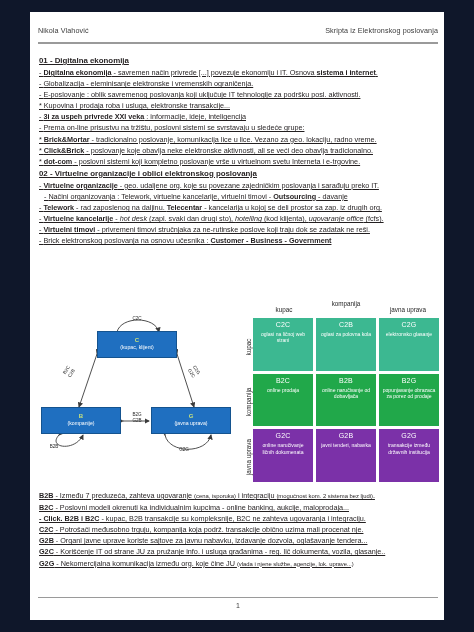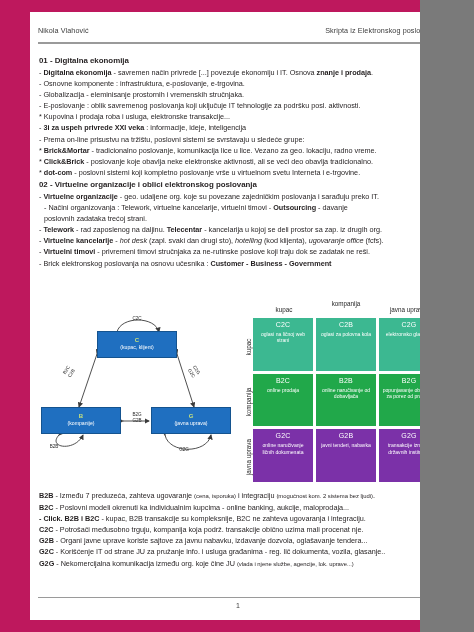--- a/index.html
+++ b/index.html
@@ -5,23 +5,23 @@
   html, body {
     margin: 0;
     padding: 0;
     background: #7a7a7a;
   }
   body {
     font-family: "Liberation Sans", sans-serif;
   }
   .page {
     position: relative;
-    width: 420px;
+    width: 474px;
     height: 632px;
-    background: #be185d;
+    background: #0f172a;
     overflow: hidden;
     box-sizing: border-box;
   }
   .sheet {
     position: absolute;
     left: 30px;
     top: 12px;
     width: 414px;
     height: 608px;
     background: #ffffff;
@@ -52,20 +52,21 @@
     left: 9px;
     top: 42px;
     width: 400px;
   }
   .ln {
     font-size: 7.25px;
     line-height: 11.1px;
     color: #231f20;
     white-space: nowrap;
     letter-spacing: -0.02px;
+    text-decoration: underline;
   }
   .h { font-weight: bold; font-size: 7.9px; line-height: 13px; }
   .b { font-weight: bold; text-align: right; }
   .i { font-style: italic; }
   .sm { font-size: 5.9px; }
   .indent { padding-left: 5px; }
   
   .figure {
     position: absolute;
     left: 9px;
@@ -220,36 +221,34 @@
   <div class="runhead">
     <span>Nikola Vlahović</span>
     <span>Skripta iz Elektronskog poslovanja</span>
   </div>
   <div class="runrule"></div>
 
   <div class="body">
 
     <div class="ln h">01 - Digitalna ekonomija</div>
 
-    <div class="ln"><span>- </span><span class="b">Digitalna ekonomija</span><span> - savremen način privrede [...] povezuje ekonomiju i IT. Osnova </span><span class="b">znanje i prodaja</span><span>.</span></div>
-    <div class="ln"><span>- </span><span>Osnovne komponente : infrastruktura, e-poslovanje, e-trgovina.</span></div>
-    <div class="ln"><span>- </span><span>Globalizacija - eleminisanje prostornih i vremenskih stručnjaka.</span></div>
+    <div class="ln"><span>- </span><span class="b">Digitalna ekonomija</span><span> - savremen način privrede [...] povezuje ekonomiju i IT. Osnova </span><span class="b">sistema i internet</span><span>.</span></div>
+    <div class="ln"><span>- </span><span>Globalizacija - eleminisanje elektronske i vremenskih ograničenja.</span></div>
     <div class="ln"><span>- </span><span>E-poslovanje : oblik savremenog  poslovanja koji uključuje IT tehnologije za podršku posl. aktivnosti.</span></div>
     <div class="ln"><span>* </span><span>Kupovina i prodaja roba i usluga, elektronske transakcije...</span></div>
     <div class="ln"><span>- </span><span class="b">3i za uspeh privrede XXI veka</span><span> : informacije, ideje, inteligencija</span></div>
     <div class="ln"><span>- </span><span>Prema on-line prisustvu na tržištu, poslovni sistemi se svrstavaju u sledeće grupe:</span></div>
     <div class="ln"><span>* </span><span class="b">Brick&amp;Mortar</span><span> - tradicionalno poslovanje, komunikacija lice u lice. Vezano za geo. lokaciju, radno vreme.</span></div>
     <div class="ln"><span>* </span><span class="b">Click&amp;Brick</span><span> - poslovanje koje obavlja neke elektronske aktivnosti, ali se veći deo obavlja tradicionalno.</span></div>
     <div class="ln"><span>* </span><span class="b">dot-com</span><span> - poslovni sistemi koji kompletno poslovanje vrše u virtuelnom svetu Interneta i e-trgovine.</span></div>
 
     <div class="ln h">02 - Virtuelne organizacije i oblici elektronskog poslovanja</div>
 
     <div class="ln"><span>- </span><span class="b">Virtuelne organizacije</span><span> - geo. udaljene org. koje su povezane zajedničkim poslovanja i sarađuju preko IT.</span></div>
     <div class="ln indent"><span>- </span><span>Načini organizovanja : Telework, virtuelne kancelarije, virtuelni timovi - </span><span class="b">Outsourcing</span><span>  - davanje</span></div>
-    <div class="ln indent">poslovnih zadataka trećoj strani.</div>
     <div class="ln"><span>- </span><span class="b">Telework</span><span> - rad zaposlenog na daljinu. </span><span class="b">Telecentar</span><span> - kancelarija u kojoj se deli prostor sa zap. iz drugih org.</span></div>
     <div class="ln"><span>- </span><span class="b">Virtuelne kancelarije</span><span> - </span><span class="i">hot desk</span><span> (zapl. svaki dan drugi sto), </span><span class="i">hotelling</span><span> (kod klijenta), </span><span class="i">ugovaranje office</span><span> (fcfs).</span></div>
     <div class="ln"><span>- </span><span class="b">Virtuelni timovi</span><span> - privremeni timovi stručnjaka za ne-rutinske poslove koji traju dok se zadatak ne reši.</span></div>
     <div class="ln"><span>- </span><span>Brick elektronskog poslovanja na osnovu učesnika : </span><span class="b">Customer - Business - Government</span></div>
   </div>
 
   <div class="figure">
 
     <div class="diagram">
       <svg width="196" height="170">

